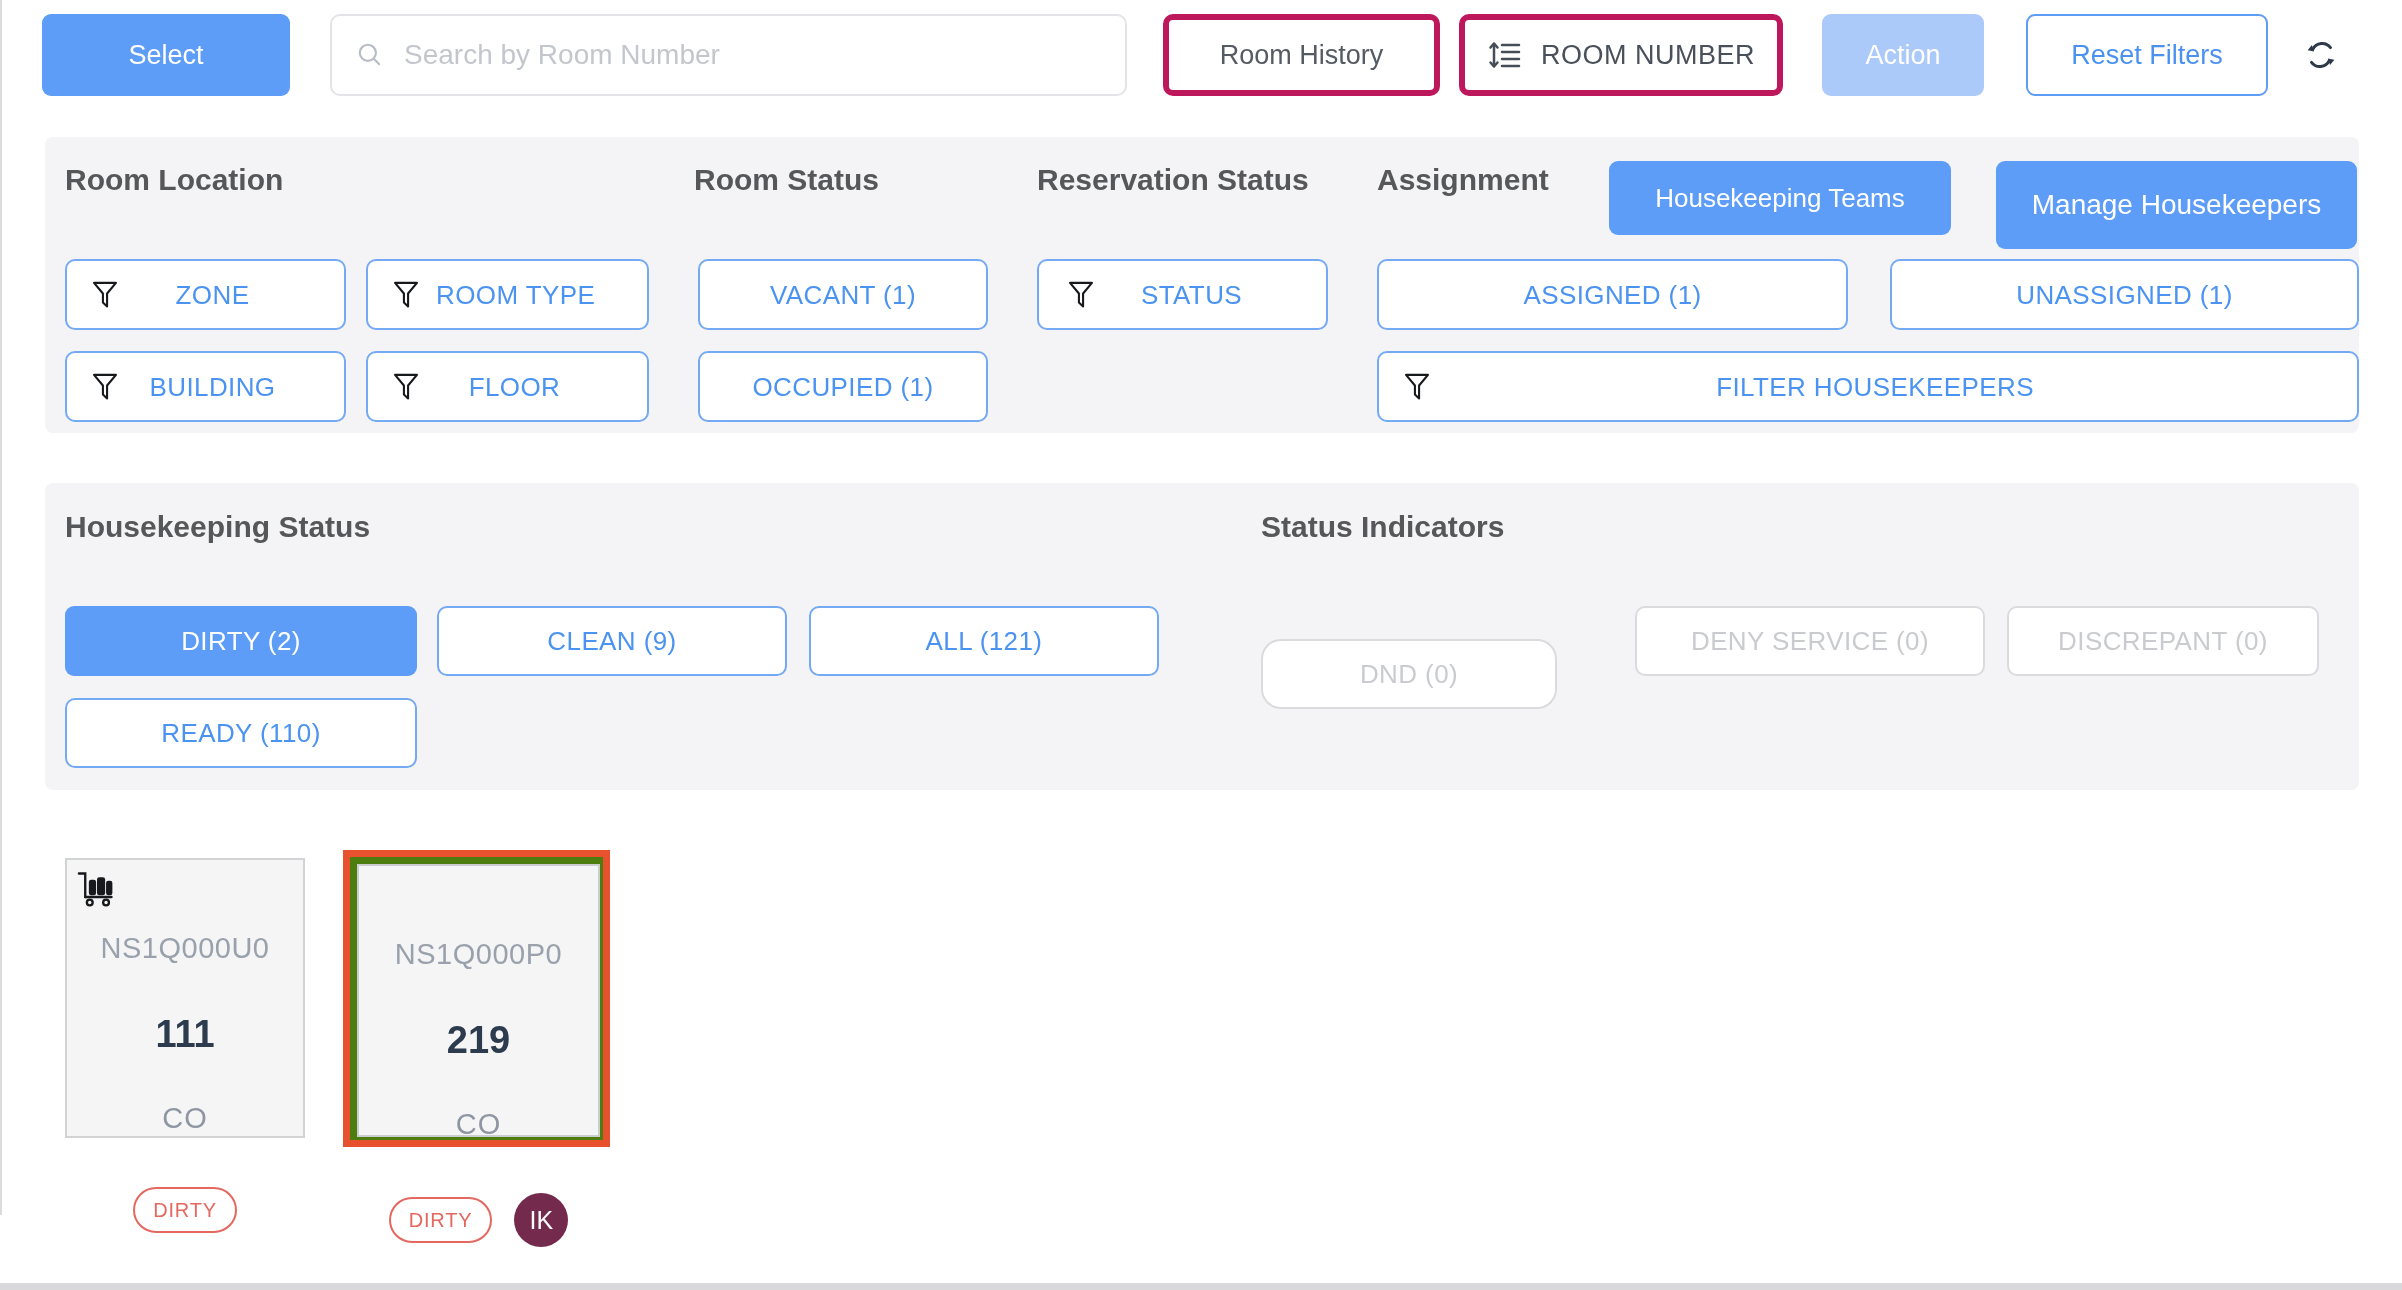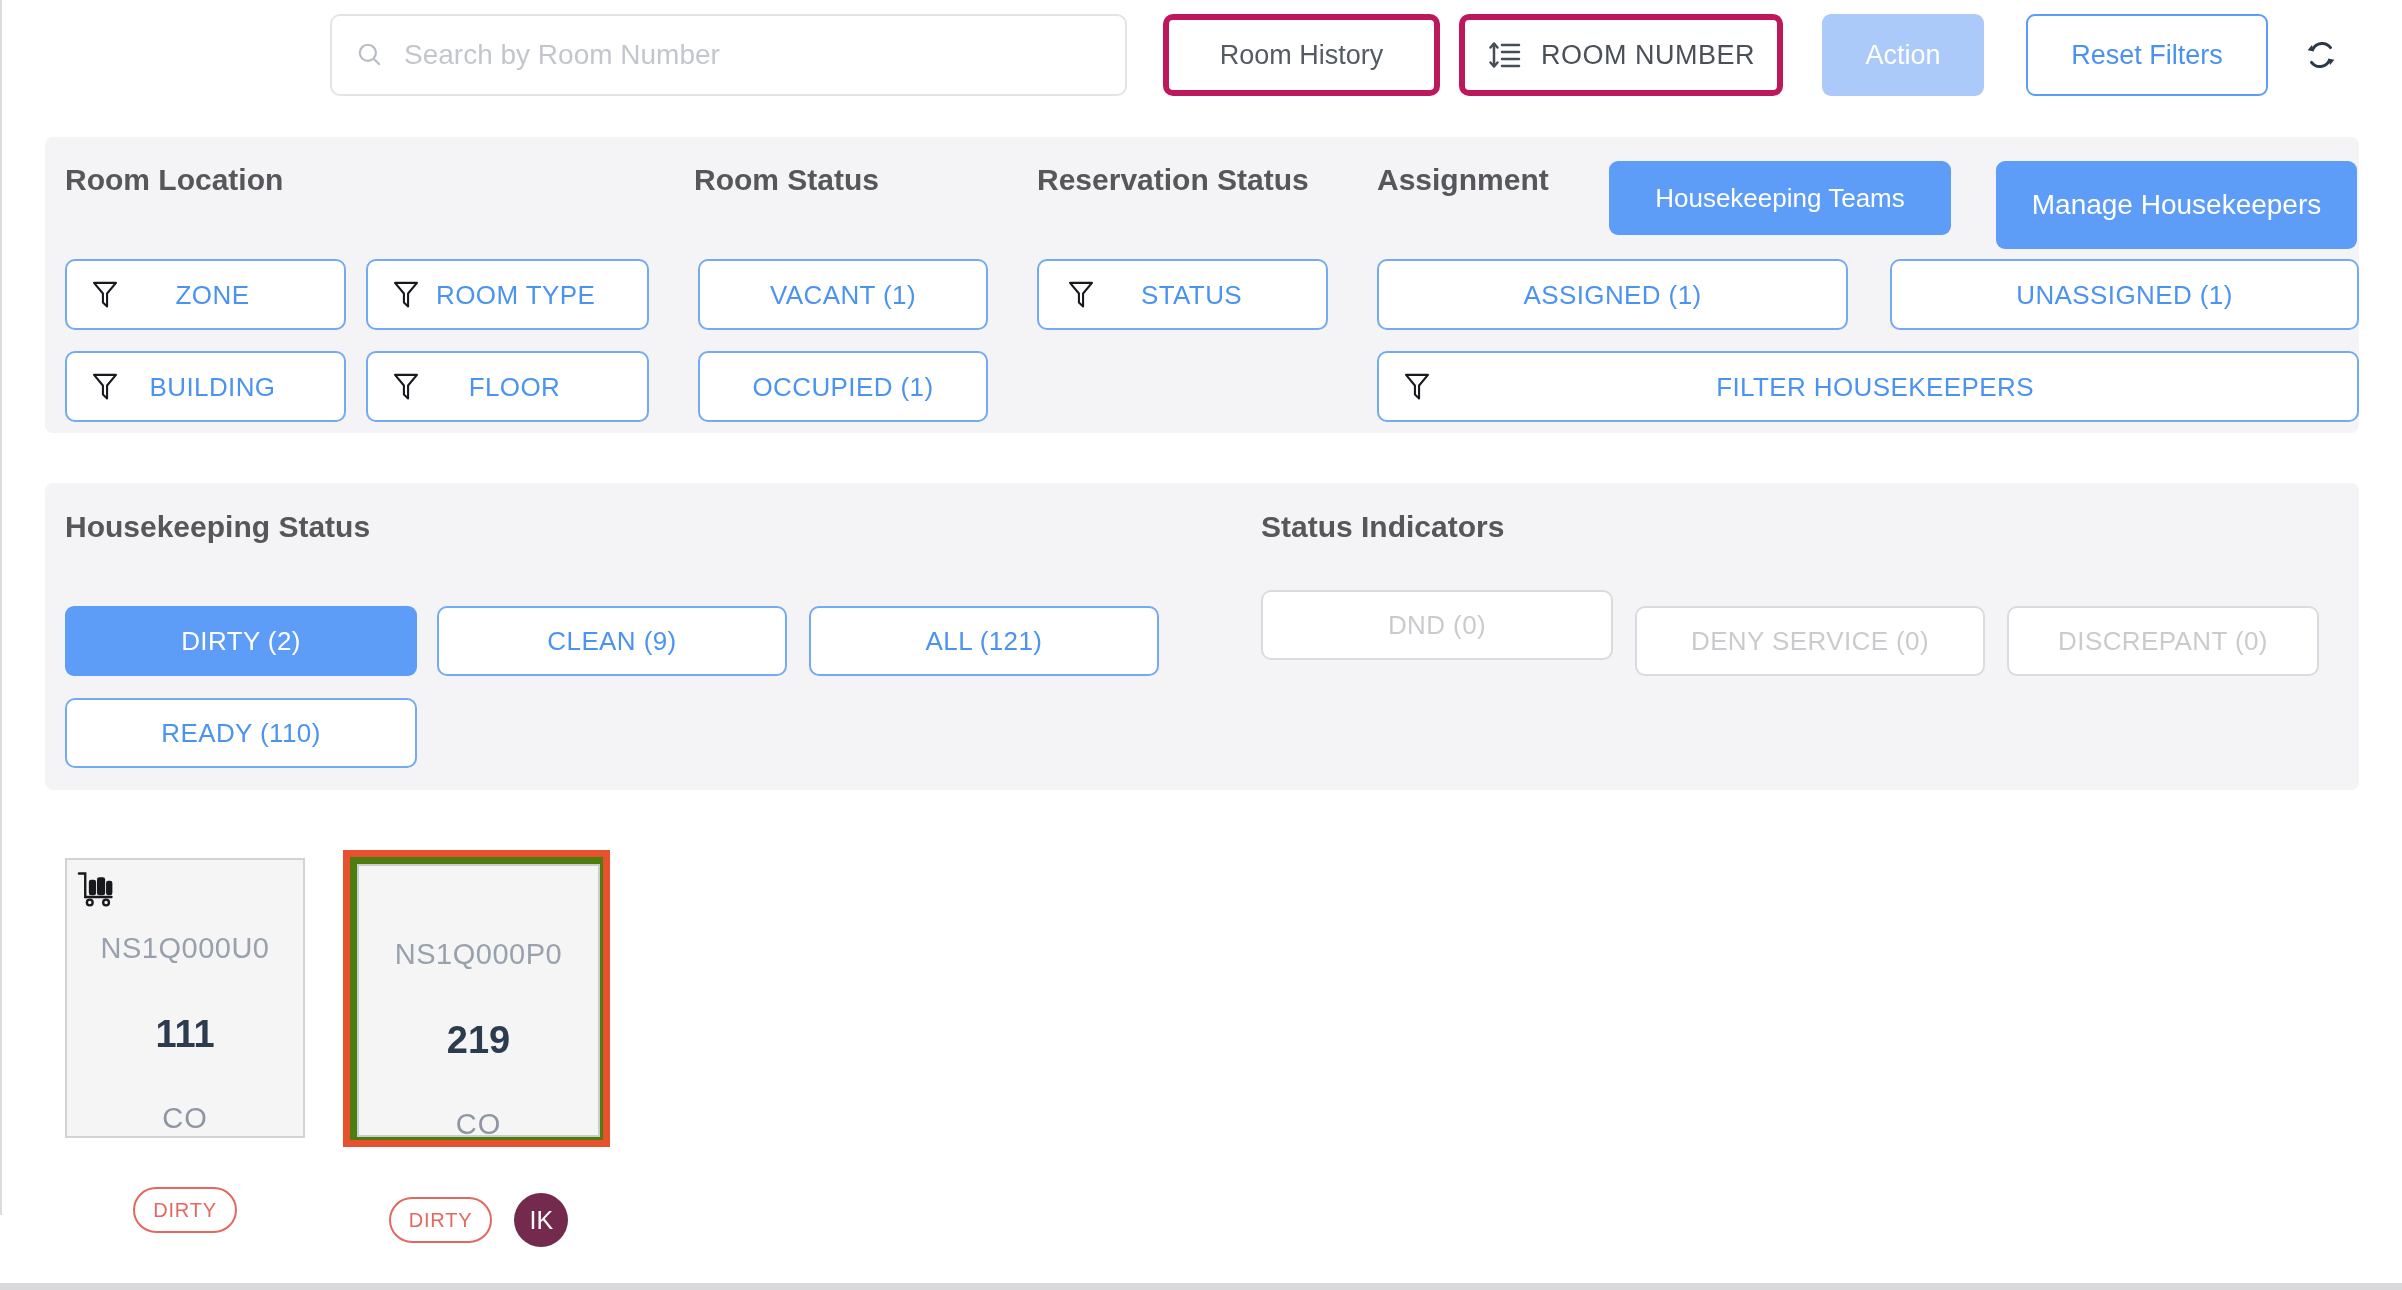--- a/index.html
+++ b/index.html
@@ -55,20 +55,21 @@
   .luggage{position:absolute;left:9px;top:9px;}
 </style>
 </head>
 <body>
 
 <div id="app">
 
   <div class="edge-left"></div>
   <div class="edge-bottom"></div>
 
+  <button class="abs btn btn-filled" style="left:42px;top:14px;width:248px;height:82px;">Select</button>
 
   <div class="abs search-box" style="left:330px;top:14px;width:797px;height:82px;">
     <span style="display:flex;">
       <svg viewBox="0 0 26 26" width="28" height="28" fill="none" stroke="#b8bdc5" stroke-width="2">
         <circle cx="11" cy="11" r="7.5"></circle>
           <line x1="16.5" y1="16.5" x2="22" y2="22"></line>
       </svg>
     </span>
     <input placeholder="Search by Room Number" style="">
   </div>
@@ -186,21 +187,21 @@
   <div class="abs panel" style="left:45px;top:483px;width:2314px;height:307px;"></div>
 
   <div class="abs sec-title" style="left:65px;top:510px;">Housekeeping Status</div>
   <div class="abs sec-title" style="left:1261px;top:510px;">Status Indicators</div>
 
   <button class="abs btn btn-filled" style="left:65px;top:606px;width:352px;height:70px;font-size:26px;letter-spacing:.4px;">DIRTY (2)</button>
   <button class="abs btn btn-outline-blue" style="left:437px;top:606px;width:350px;height:70px;">CLEAN (9)</button>
   <button class="abs btn btn-outline-blue" style="left:809px;top:606px;width:350px;height:70px;">ALL (121)</button>
   <button class="abs btn btn-outline-blue" style="left:65px;top:698px;width:352px;height:70px;">READY (110)</button>
 
-  <button class="abs btn btn-disabled" style="left:1261px;top:590px;width:352px;height:70px;">DND (0)</button>
+  <button class="abs btn btn-disabled" style="left:1261px;top:639px;width:296px;height:70px;border-radius:20px;">DND (0)</button>
   <button class="abs btn btn-disabled" style="left:1635px;top:606px;width:350px;height:70px;">DENY SERVICE (0)</button>
   <button class="abs btn btn-disabled" style="left:2007px;top:606px;width:312px;height:70px;">DISCREPANT (0)</button>
 
   <div class="abs room-card" style="left:65px;top:858px;width:240px;height:280px;">
     <span class="luggage">
       <svg viewBox="0 0 46 42" width="42" height="38">
         <g fill="none" stroke="#17191c" stroke-width="2.6" stroke-linecap="round">
           <path d="M3 5 h7 v26"></path>
           <path d="M10 31 h29"></path>
           <circle cx="15" cy="37" r="3.2"></circle>

